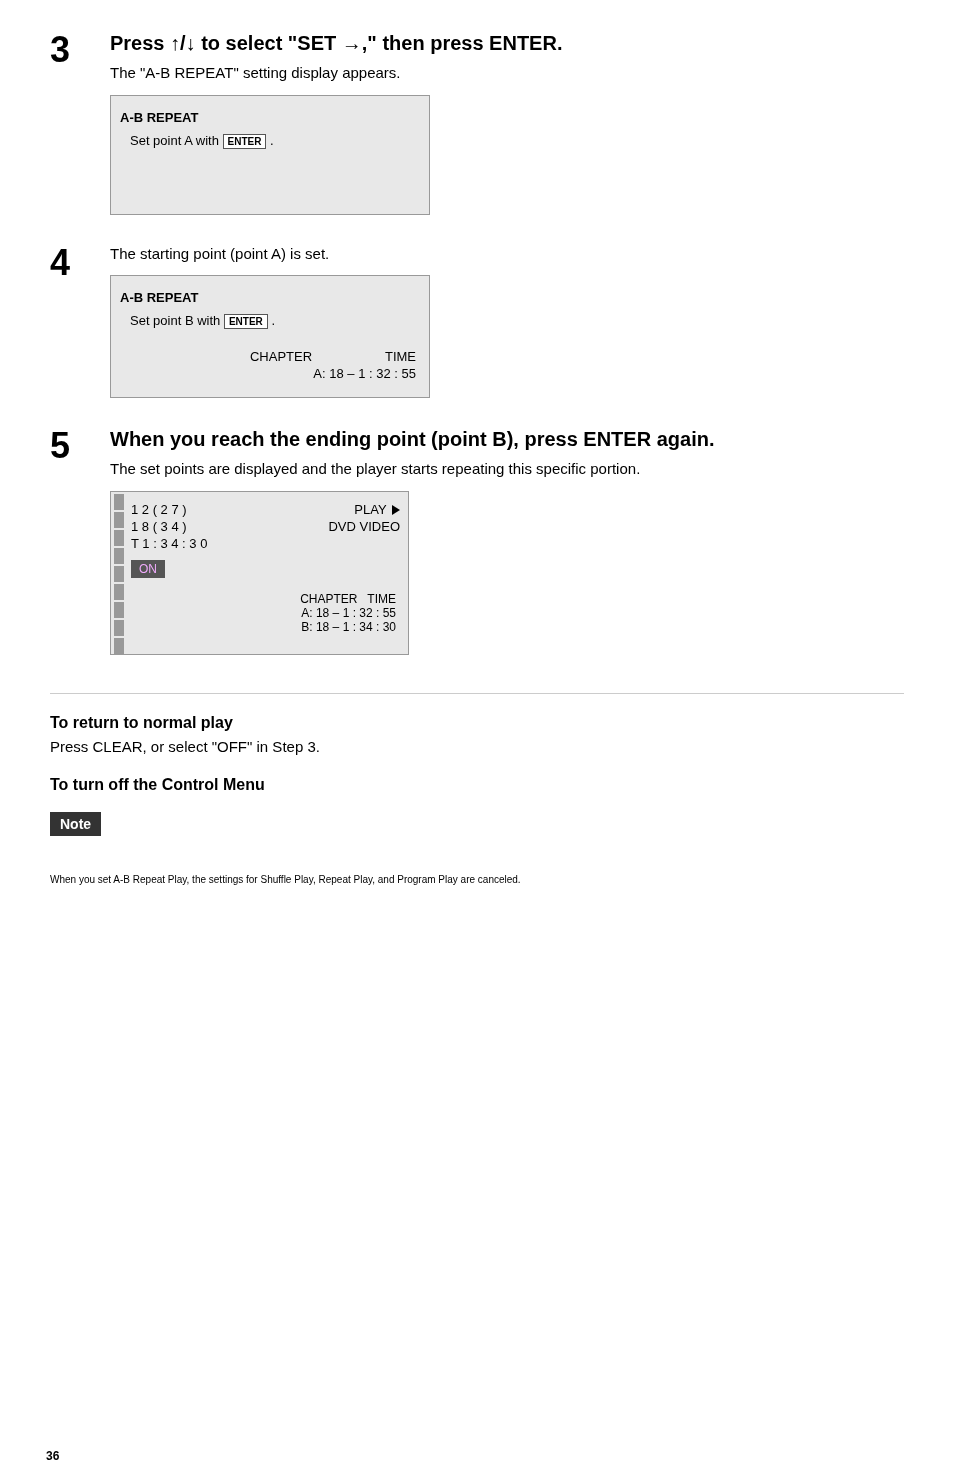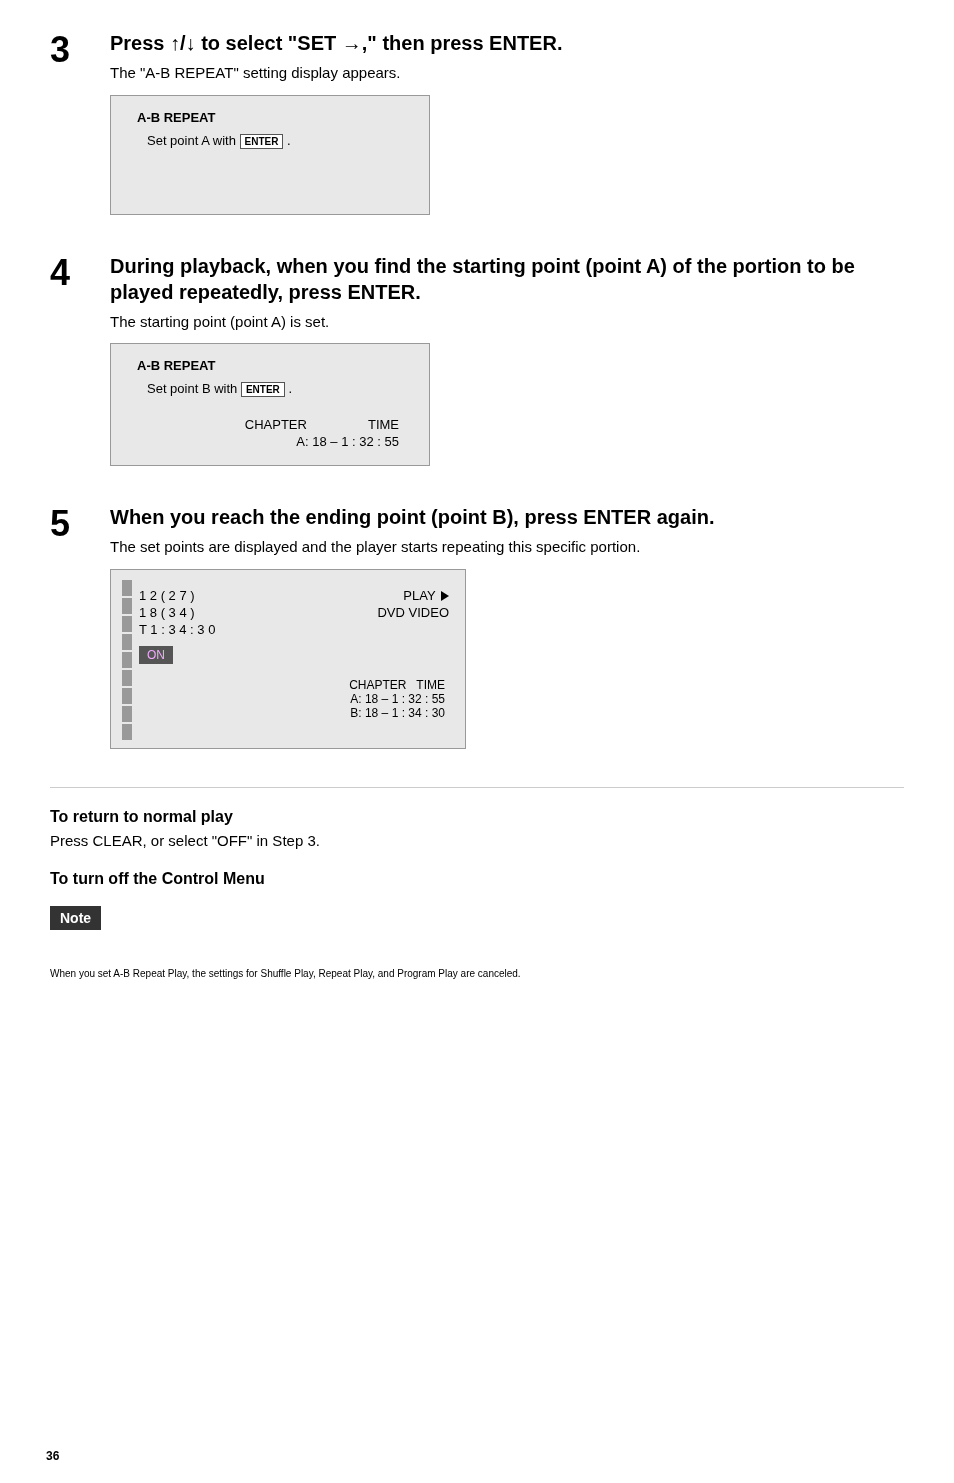--- a/index.html
+++ b/index.html
@@ -39,23 +39,22 @@
 
     .step-desc {
       font-size: 15px;
       line-height: 1.5;
       margin-bottom: 10px;
     }
 
     .display-box {
       border: 1px solid #999;
       background: #e8e8e8;
-      padding: 14px 26px;
+      padding: 14px 9px;
       margin-top: 10px;
-      margin-bottom: 10px;
       width: 320px;
       min-height: 120px;
       position: relative;
     }
 
     .display-box .label {
       font-size: 13px;
       font-weight: bold;
       margin-bottom: 8px;
     }
@@ -83,24 +82,24 @@
     }
 
     .chapter-time-table td {
       padding: 0 2px;
     }
 
     
     .screen-box {
       border: 1px solid #999;
       background: #e8e8e8;
-      width: 356px;
+      width: 299px;
       margin-top: 10px;
       margin-bottom: 10px;
-      padding: 8px;
+      padding: 0;
       overflow: hidden;
     }
 
     .screen-left-bars {
       display: flex;
       flex-direction: column;
       width: 16px;
       background: #e8e8e8;
     }
 
@@ -224,21 +223,20 @@
         <span class="enter-badge">ENTER</span>
         <span>.</span>
       </div>
     </div>
   </div>
 </div>
 
 <div class="step-container">
   <div class="step-number">4</div>
   <div class="step-content">
-    <div class="step-title">During playback, when you find the starting point (point A) of the portion to be played repeatedly, press ENTER.</div>
     <div class="step-desc">The starting point (point A) is set.</div>
     <div class="display-box">
       <div class="label">A-B REPEAT</div>
       <div class="instruction">
         <span>Set point B with</span>
         <span class="enter-badge">ENTER</span>
         <span>.</span>
       </div>
       <table class="chapter-time-table">
         <tbody>

